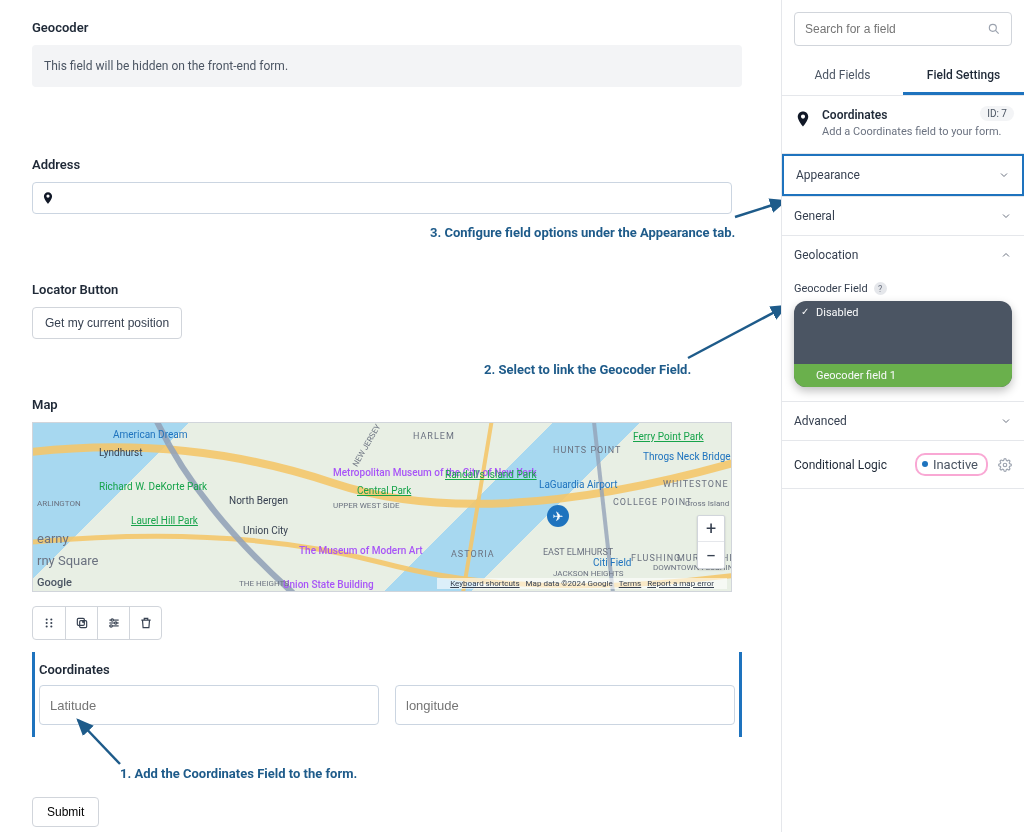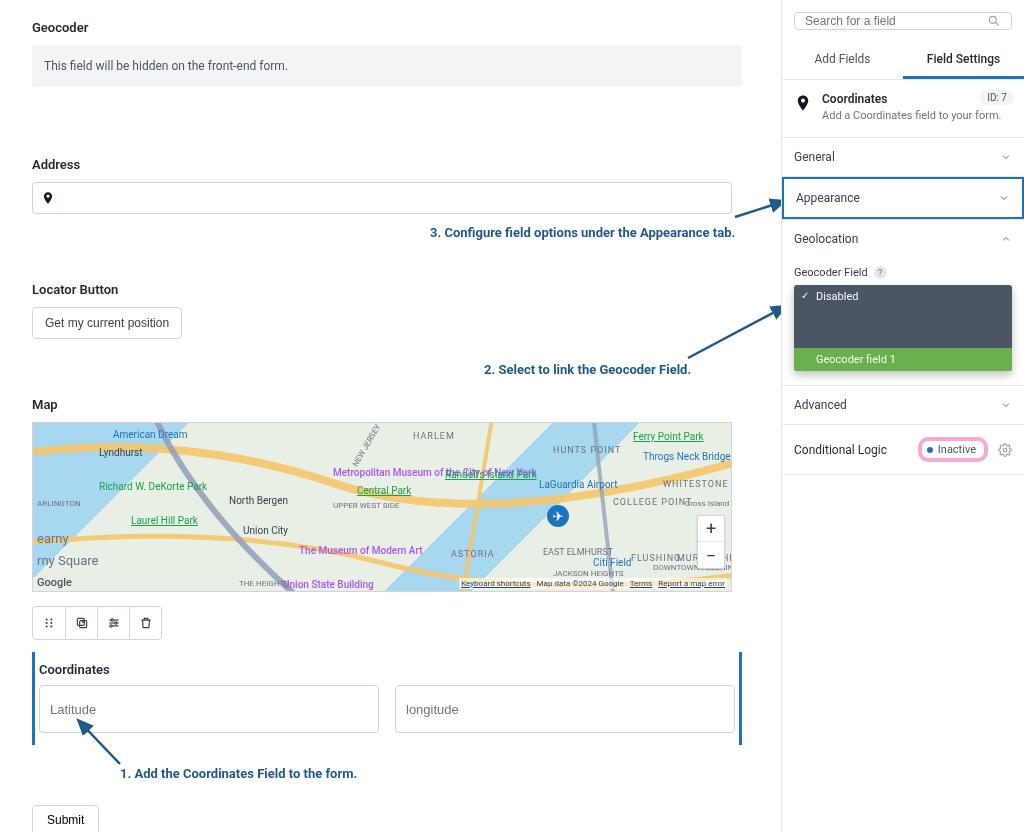--- a/index.html
+++ b/index.html
@@ -101,21 +101,21 @@
     justify-content: center;
     font-size: 18px;
     color: #374151;
     cursor: pointer;
   }
   .zoom-ctrl div:first-child { border-bottom:1px solid #e5e7eb; }
   .map-footer {
     position:absolute; right:4px; bottom:2px;
     font-size:8px; color:#374151; display:flex; gap:6px;
     background: rgba(255,255,255,.6);
-    padding:1px 2px;
+    padding:1px 13px;
   }
   .map-footer span { text-decoration: none; }
   .map-footer .link { text-decoration: underline; cursor:pointer; }
   .google-logo {
     position:absolute; left:4px; bottom:2px;
     font-size:11px; font-weight:500; color:#4b5563;
   }
   .toolbar {
     margin-top: 14px;
     display: flex;
@@ -135,21 +135,21 @@
     border-left: 3px solid #1e73be;
     border-right: 3px solid #1e73be;
     padding: 10px 4px 12px 4px;
     margin-top: 12px;
   }
   .coord-row { display:flex; gap:16px; }
   .coord-row input {
     flex:1;
     border:1px solid #cbd5e1;
     border-radius:4px;
-    height:48px;
+    height:40px;
     padding:0 10px;
     font-size:13px;
   }
   .submit-btn {
     margin-top: 60px;
     border:1px solid #d1d5db;
     background:#fff;
     border-radius:4px;
     padding:7px 14px;
     font-size:12px;
@@ -162,21 +162,21 @@
     font-weight:700;
     font-size:13px;
   }
   .arrow-svg { position:absolute; overflow:visible; }
 
   
   .search-wrap {
     margin: 12px;
     border:1px solid #d1d5db;
     border-radius:4px;
-    height:18px;
+    height:34px;
     display:flex; align-items:center;
     padding:0 10px;
     justify-content: space-between;
   }
   .search-wrap input {
     border:none; outline:none; font-size:12px; flex:1; color:#6b7280;
   }
   .tabs {
     display:flex;
     border-bottom:1px solid #e5e7eb;
@@ -233,21 +233,21 @@
     width:13px; height:13px; border-radius:50%;
     background:#e5e7eb; color:#6b7280;
     font-size:9px; display:flex; align-items:center; justify-content:center;
   }
   .dropdown {
     position:relative;
     border:0;
   }
   .dd-menu {
     background:#4b5563;
-    border-radius:3px;
+    border-radius:12px;
     overflow:hidden;
     box-shadow:0 4px 10px rgba(0,0,0,.25);
   }
   .dd-item {
     padding:5px 10px 5px 22px;
     color:#f9fafb;
     font-size:11px;
     position:relative;
     cursor:pointer;
   }
@@ -259,22 +259,22 @@
   .dd-item.selected {
     background:#6ab04c;
     margin-top:40px;
   }
   .cond-row {
     display:flex; align-items:center; justify-content:space-between;
     padding:12px;
     font-size:12px;
   }
   .badge-inactive {
-    font-size:11px; color:#4b5563;
-    border:4px solid #f9a8d4;
+    font-size:13px; color:#4b5563;
+    border:2px solid #f9a8d4;
     border-radius:10px; padding:2px 8px 2px 16px;
     position:relative;
     text-align:center;
   }
   .badge-inactive::before {
     content:""; width:6px; height:6px; border-radius:50%;
     background:#1e73be; position:absolute; left:5px; top:6px;
   }
   .gear { width:14px; height:14px; color:#6b7280; cursor:pointer;}
   .chev { width:12px; height:12px; }
@@ -466,31 +466,31 @@
         </svg>
     </div>
     <div>
       <div class="title">Coordinates</div>
       <div class="desc">Add a Coordinates field to your form.</div>
     </div>
     <div class="id-badge">ID: 7</div>
   </div>
 
   <div class="accordion">
+    <div class="acc-head highlight">
+      <span>Appearance</span>
+      <svg class="chev" viewBox="0 0 24 24" fill="none" stroke="#6b7280" stroke-width="2">
+          <polyline points="6 9 12 15 18 9"></polyline>
+        </svg>
+    </div>
+  </div>
+
+  <div class="accordion">
     <div class="acc-head">
       <span>General</span>
-      <svg class="chev" viewBox="0 0 24 24" fill="none" stroke="#6b7280" stroke-width="2">
-          <polyline points="6 9 12 15 18 9"></polyline>
-        </svg>
-    </div>
-  </div>
-
-  <div class="accordion">
-    <div class="acc-head highlight">
-      <span>Appearance</span>
       <svg class="chev" viewBox="0 0 24 24" fill="none" stroke="#6b7280" stroke-width="2">
           <polyline points="6 9 12 15 18 9"></polyline>
         </svg>
     </div>
   </div>
 
   <div class="accordion">
     <div class="acc-head">
       <span>Geolocation</span>
       <svg class="chev" viewBox="0 0 24 24" fill="none" stroke="#6b7280" stroke-width="2">

